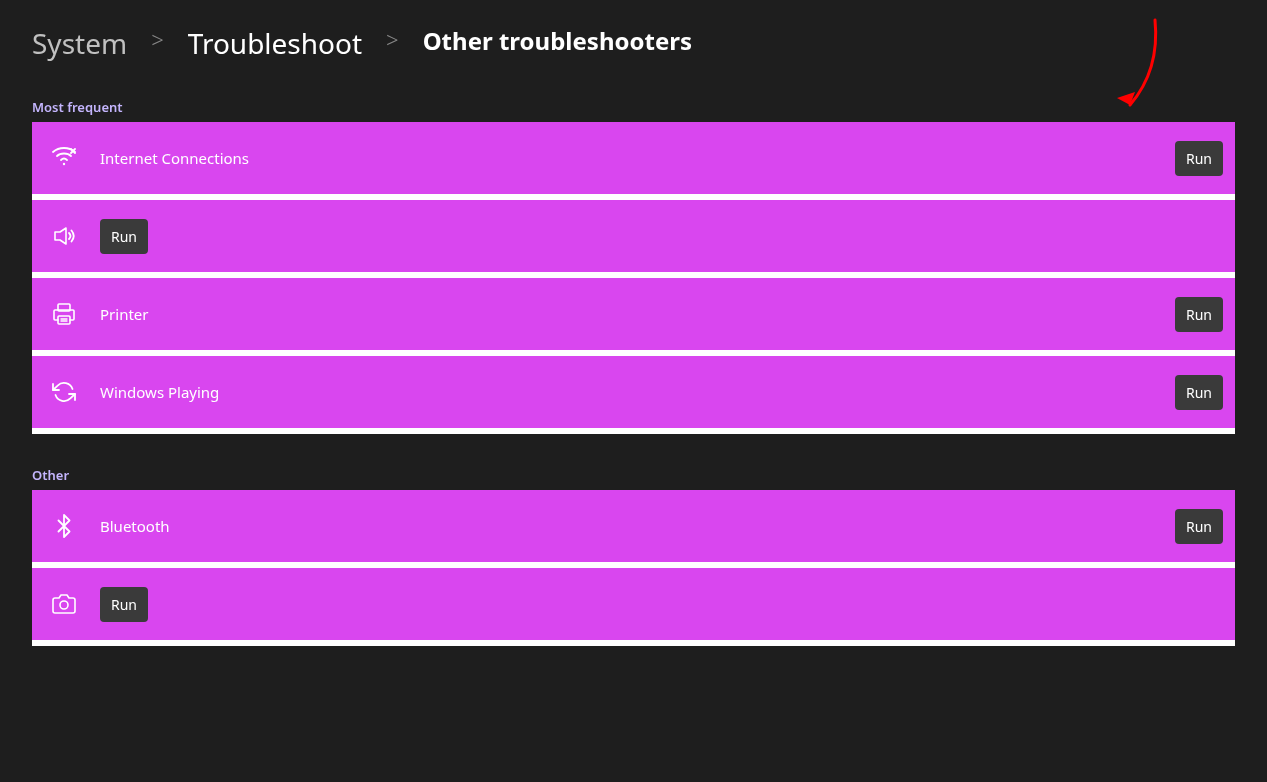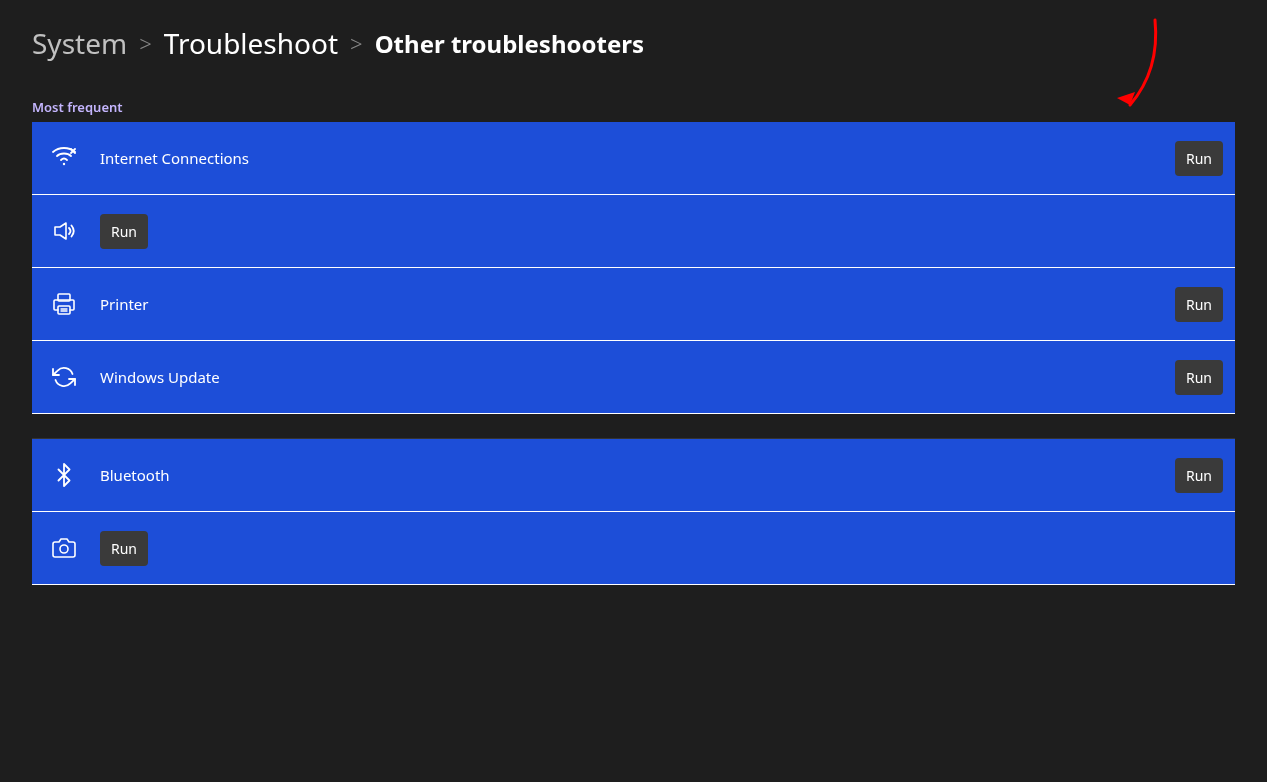--- a/index.html
+++ b/index.html
@@ -17,22 +17,22 @@
       overflow-x: hidden;
     }
 
     .page-container {
       padding: 24px 32px;
       max-width: 1267px;
     }
 
     .breadcrumb {
       display: flex;
-      align-items: center;
-      gap: 12px;
+      align-items: flex-start;
+      gap: 24px;
       margin-bottom: 28px;
       flex-wrap: wrap;
     }
 
     .breadcrumb-system {
       font-size: 28px;
       font-weight: 400;
       color: #c0c0c0;
     }
 
@@ -59,22 +59,22 @@
       font-weight: 600;
       color: #c4b5fd;
       margin-bottom: 0px;
       padding: 8px 0 6px 0;
     }
 
     .troubleshooter-item {
       display: flex;
       align-items: center;
       padding: 16px 12px;
-      border-bottom: 1px solid #ffffff;
-      background-color: #1d4ed8;
+      border-bottom: 6px solid #ffffff;
+      background-color: #d946ef;
       min-height: 70px;
       position: relative;
     }
 
     .troubleshooter-item:first-child {
       border-top: 1px solid #333;
     }
 
     .item-icon {
       width: 40px;
@@ -209,28 +209,29 @@
 
     <div class="troubleshooter-item">
       <div class="item-icon">
         <svg class="icon-svg" viewBox="0 0 24 24" xmlns="http://www.w3.org/2000/svg">
           <path d="M1 4v6h6" stroke="white" stroke-width="1.8" fill="none" stroke-linecap="round" stroke-linejoin="round"></path>
           <path d="M23 20v-6h-6" stroke="white" stroke-width="1.8" fill="none" stroke-linecap="round" stroke-linejoin="round"></path>
           <path d="M20.49 9A9 9 0 0 0 5.64 5.64L1 10" stroke="white" stroke-width="1.8" fill="none" stroke-linecap="round"></path>
           <path d="M3.51 15A9 9 0 0 0 18.36 18.36L23 14" stroke="white" stroke-width="1.8" fill="none" stroke-linecap="round"></path>
         </svg>
       </div>
-      <span class="item-label">Windows Update</span>
+      <span class="item-label">Windows Playing</span>
       <button class="run-button">Run</button>
     </div>
   </div>
 
   <div class="section-spacer"></div>
 
   <div>
+    <div class="section-header">Other</div>
 
     <div class="troubleshooter-item">
       <div class="item-icon">
         <svg class="icon-svg" viewBox="0 0 24 24" xmlns="http://www.w3.org/2000/svg">
           <polyline points="6.5 6.5 17.5 17.5 12 23 12 1 17.5 6.5 6.5 17.5" stroke="white" stroke-width="1.8" fill="none" stroke-linecap="round" stroke-linejoin="round"></polyline>
         </svg>
       </div>
       <span class="item-label">Bluetooth</span>
       <button class="run-button">Run</button>
     </div>

